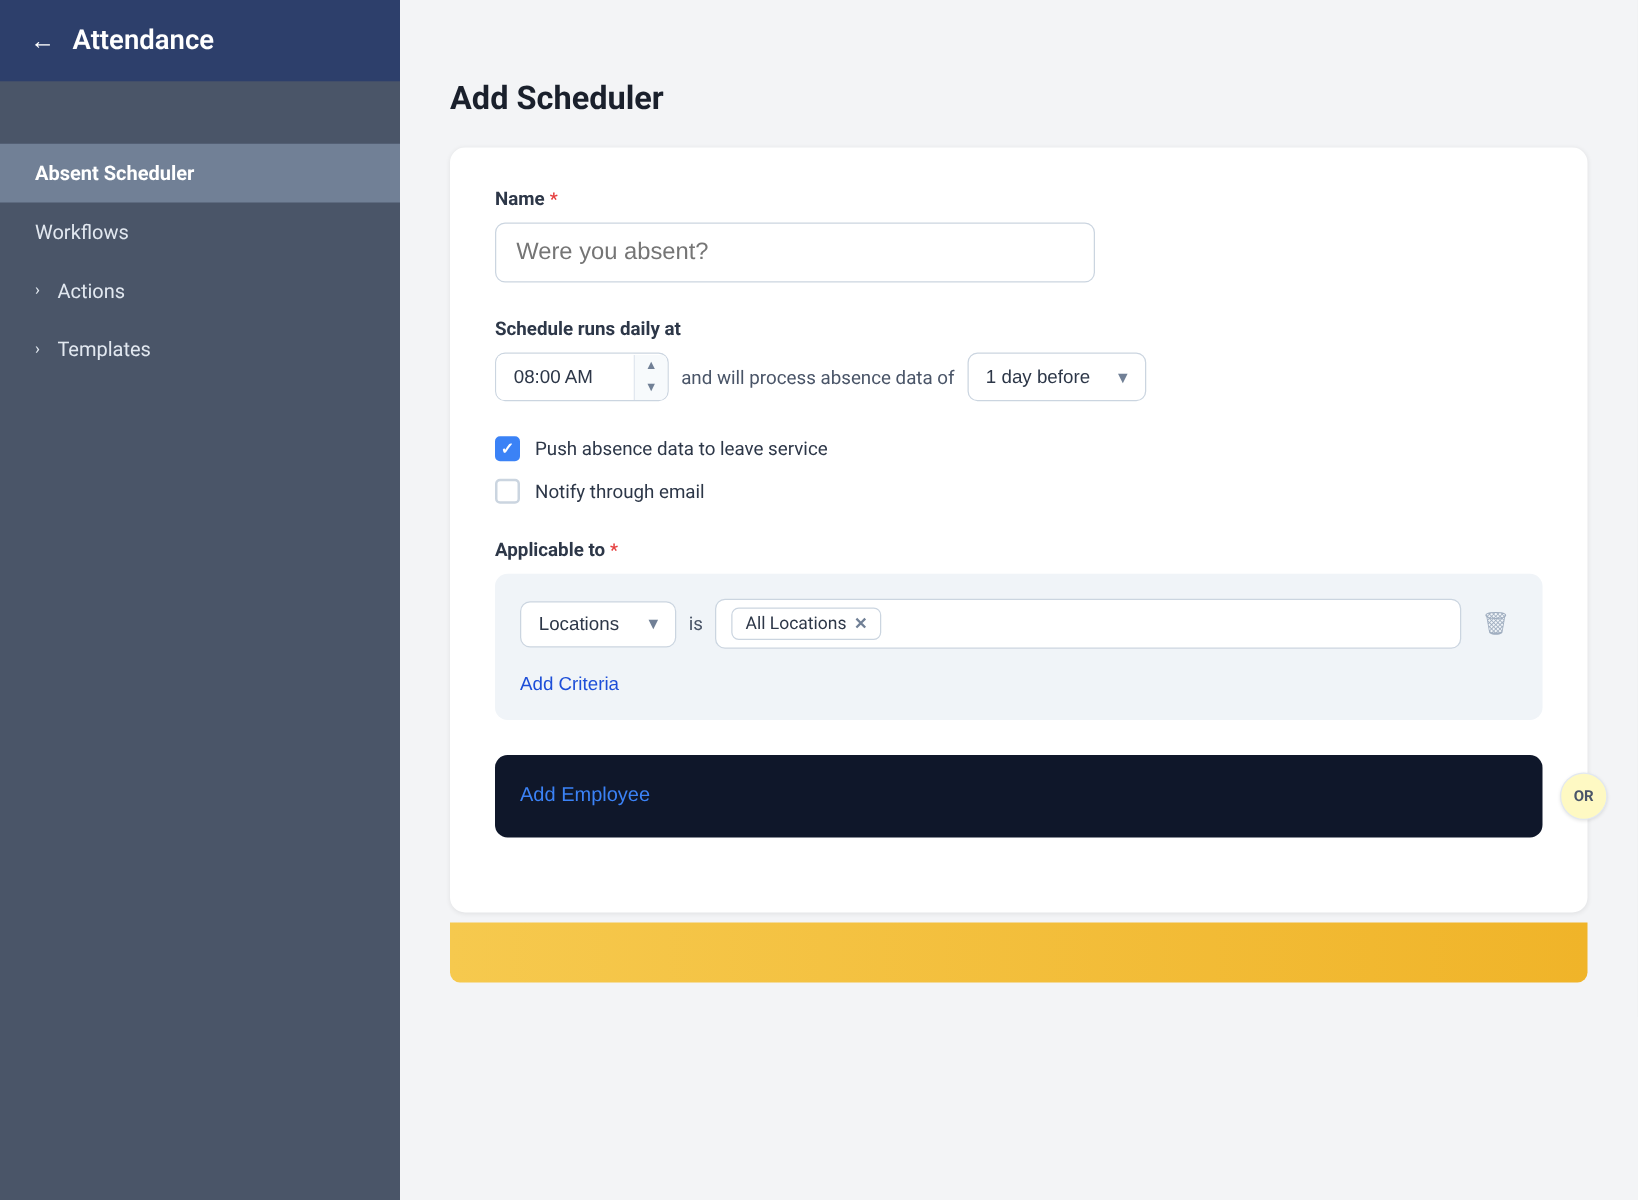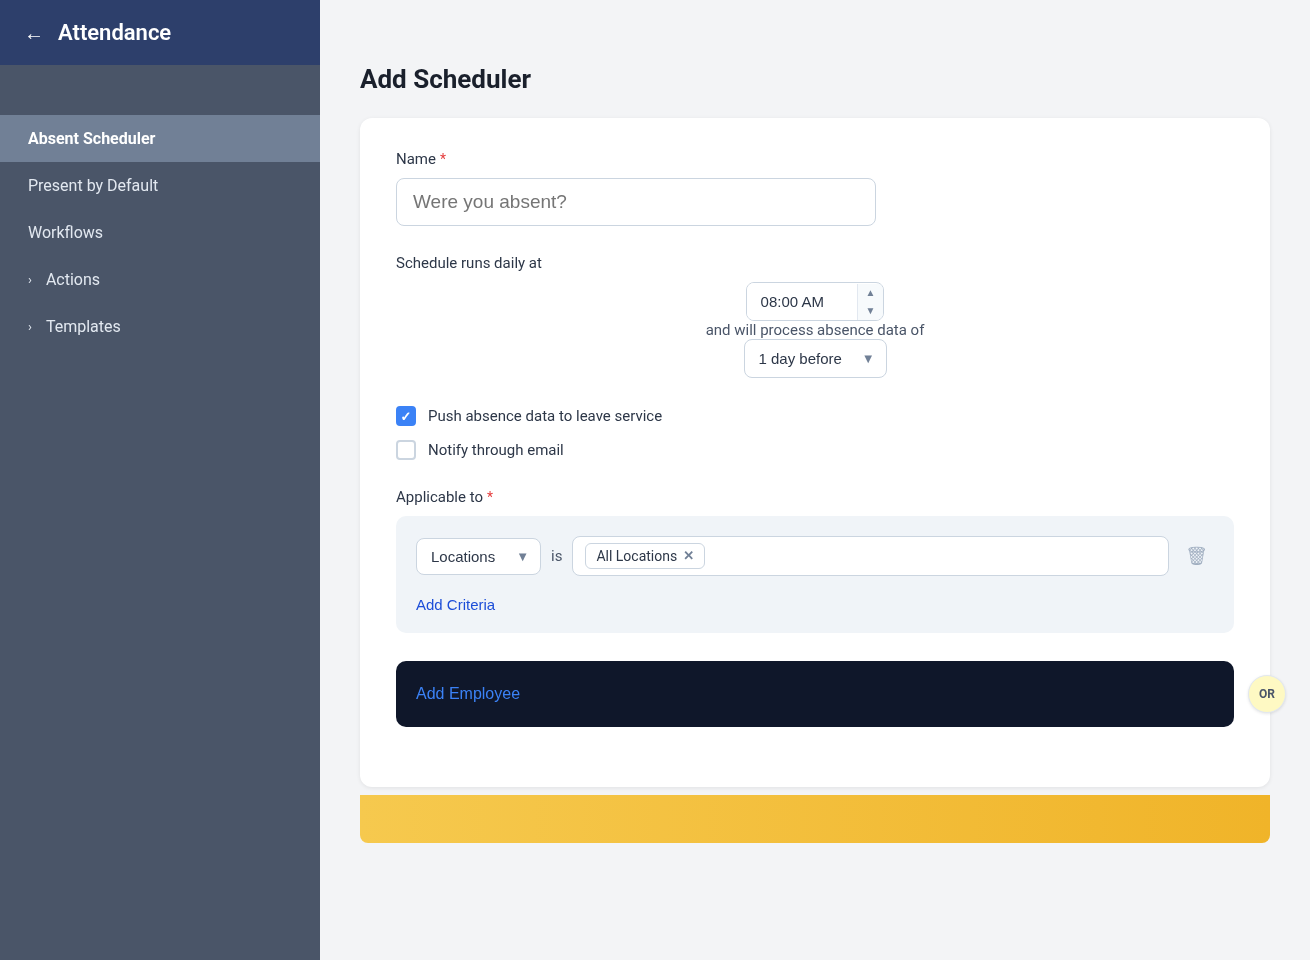--- a/index.html
+++ b/index.html
@@ -88,25 +88,25 @@
       padding: 32px 36px;
       box-shadow: 0 1px 4px rgba(0,0,0,0.08);
     }
 
     
     .form-group {
       margin-bottom: 28px;
     }
     .form-label {
       font-size: 15px;
-      font-weight: 400;
+      font-weight: 700;
       color: #2d3748;
       margin-bottom: 10px;
       display: flex;
-      align-items: center;
+      align-items: flex-end;
       gap: 4px;
     }
     .required-star {
       color: #e53e3e;
       font-size: 14px;
     }
     .form-input {
       width: 100%;
       max-width: 480px;
       padding: 12px 16px;
@@ -114,23 +114,22 @@
       border-radius: 8px;
       font-size: 19px;
       color: #2d3748;
       outline: none;
     }
 
     
     .schedule-row {
       display: flex;
       align-items: center;
-      gap: 0;
+      gap: 10px;
       flex-wrap: wrap;
-      flex-direction: column;
     }
     .time-input-wrapper {
       display: flex;
       align-items: center;
       border: 1.5px solid #cbd5e0;
       border-radius: 8px;
       overflow: hidden;
     }
     .time-input {
       padding: 10px 14px;
@@ -338,23 +337,20 @@
 <body>
 
 <aside class="sidebar">
   <div class="sidebar-header">
     <span class="sidebar-back-icon">←</span>
     <span class="sidebar-title">Attendance</span>
   </div>
   <nav class="sidebar-nav">
     <div class="sidebar-item active">
       <span>Absent Scheduler</span>
-    </div>
-    <div class="sidebar-item">
-      <span>Present by Default</span>
     </div>
     <div class="sidebar-item">
       <span>Workflows</span>
     </div>
     <div class="sidebar-item">
       <span class="chevron">›</span>
       <span>Actions</span>
     </div>
     <div class="sidebar-item">
       <span class="chevron">›</span>

